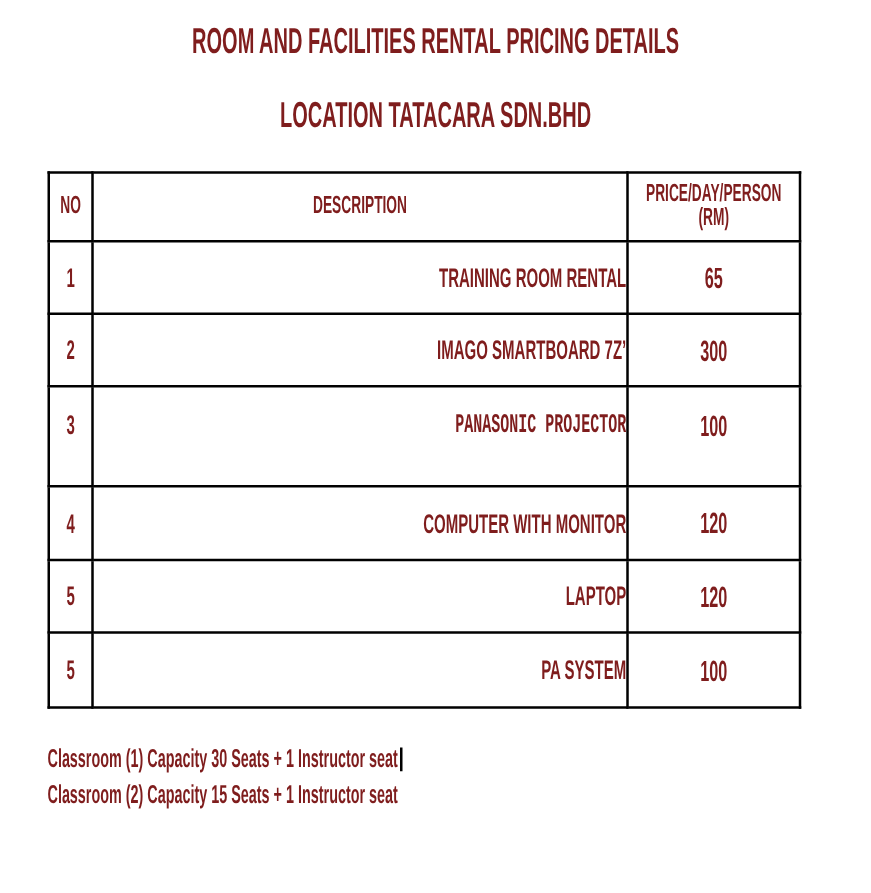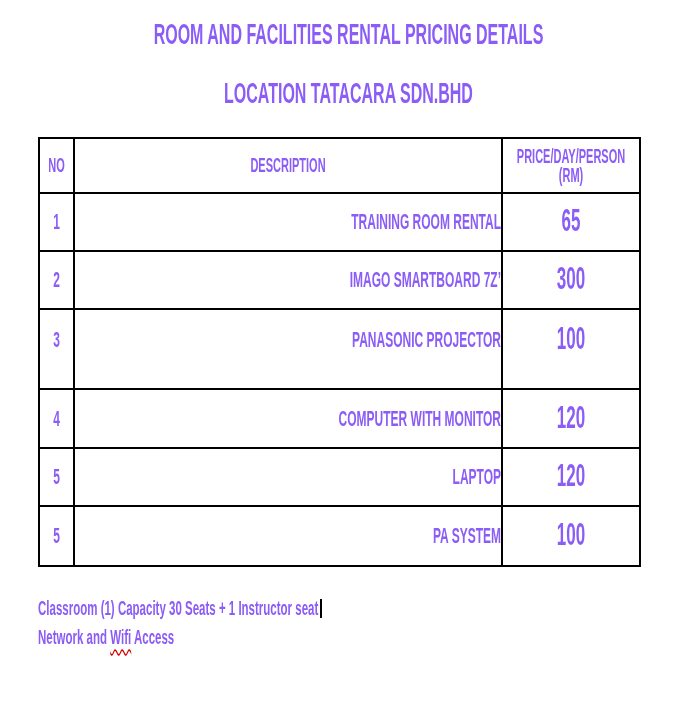--- a/index.html
+++ b/index.html
@@ -7,21 +7,21 @@
     padding: 0;
     background: #ffffff;
   }
   .page {
     position: relative;
     width: 697px;
     height: 714px;
     background: #ffffff;
     font-family: "Liberation Sans", sans-serif;
     font-weight: bold;
-    color: #8b5cf6;
+    color: #7f1d1d;
     overflow: hidden;
   }
   
   .tx {
     display: inline-block;
     transform: scaleY(1.8);
     transform-origin: 50% 50%;
     white-space: nowrap;
   }
   .tx-block {
@@ -62,23 +62,23 @@
   table.pricing tbody tr:nth-child(1) { height: 58px; }
   table.pricing tbody tr:nth-child(2) { height: 58px; }
   table.pricing tbody tr:nth-child(3) { height: 80px; }
   table.pricing tbody tr:nth-child(4) { height: 59px; }
   table.pricing tbody tr:nth-child(5) { height: 58px; }
   table.pricing tbody tr:nth-child(6) { height: 60px; }
 
   th { font-size: 11px; text-align: center; line-height: 19px; }
   td.cell-no { text-align: center; font-size: 12px; }
   td.cell-desc { text-align: right; padding-left: 8px; font-size: 12px; }
-  td.cell-price { text-align: center; font-size: 17px; }
+  td.cell-price { text-align: center; font-size: 13px; }
   tr.row-tall td { padding-bottom: 18px; }
-  tr.row-tall td.cell-desc { padding-left: 0; }
+  tr.row-tall td.cell-desc { padding-left: 0; font-family: Liberation Mono, monospace; }
 
   .notes {
     position: absolute;
     left: 38px;
     top: 594px;
   }
   .note {
     margin: 4px 0 9px 0;
     font-size: 11.5px;
     line-height: 20px;
@@ -161,16 +161,16 @@
       <tr>
         <td class="cell-no"><span class="tx">5</span></td>
         <td class="cell-desc"><span class="tx">PA SYSTEM</span></td>
         <td class="cell-price"><span class="tx">100</span></td>
       </tr>
     </tbody>
   </table>
 
   <div class="notes">
     <p class="note"><span class="tx">Classroom (1) Capacity 30 Seats + 1 Instructor seat</span><span class="caret"></span></p>
-    <p class="note"><span class="tx"><span>Network and </span><span class="misspelled">Wifi</span><span> Access</span></span></p>
+    <p class="note"><span class="tx">Classroom (2) Capacity 15 Seats + 1 Instructor seat</span></p>
   </div>
 
 </div>
 
 </body></html>

